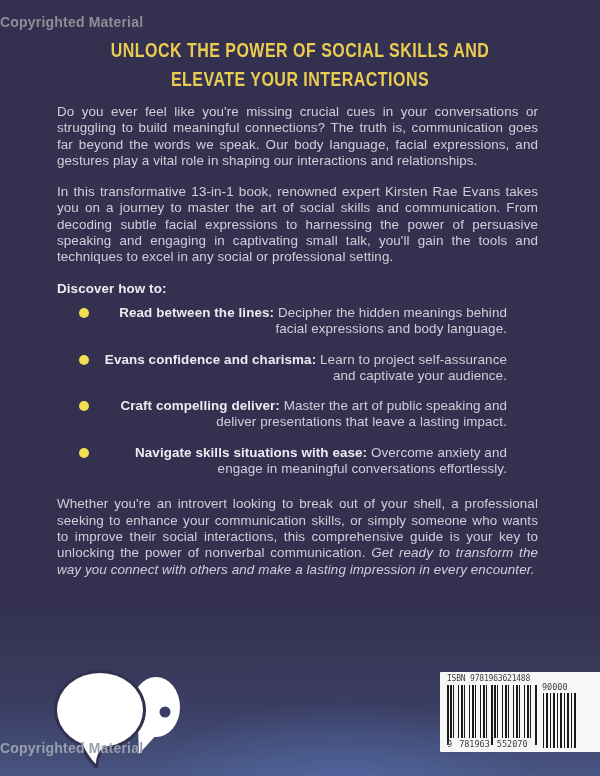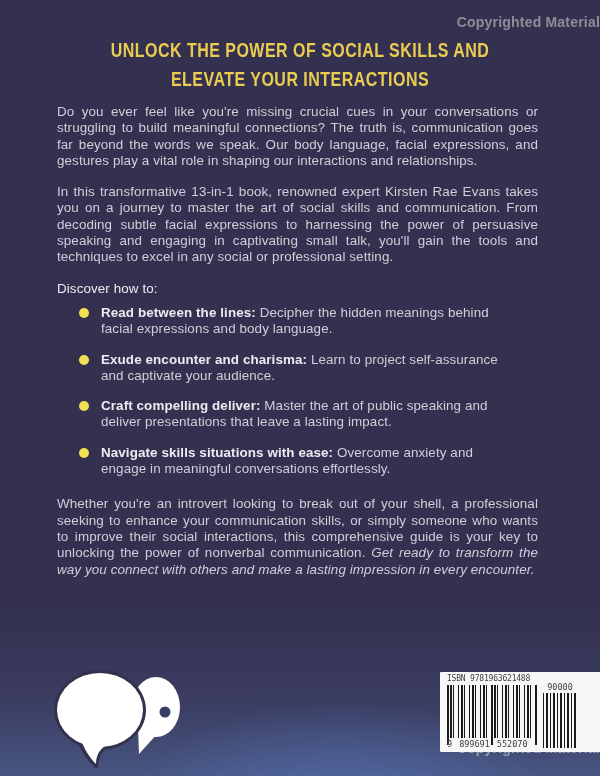--- a/index.html
+++ b/index.html
@@ -11,21 +11,21 @@
     height: 776px;
     overflow: hidden;
     background:
       radial-gradient(ellipse 310px 150px at 57% 104%, rgba(92,126,200,0.50) 0%, rgba(92,126,200,0) 70%),
       linear-gradient(180deg, #343150 0%, #343150 78%, #3a3c60 90%, #475581 100%);
   }
 
   .watermark {
     position: absolute;
     left: 0; width: 100%;
-    text-align: right;
+    text-align: left;
     font-size: 14px;
     font-weight: 700;
     letter-spacing: 0.2px;
   }
   .watermark.top { top: 14px; color: #8d8d98; }
   .watermark.bottom { top: 740px; color: #99a0ad; }
 
   .title {
     position: absolute;
     top: 36px; left: 0; width: 100%;
@@ -45,38 +45,38 @@
     left: 57px; top: 104px;
     width: 484px;
     color: #cfced9;
     font-size: 13.4px;
     line-height: 16.3px;
     letter-spacing: 0.1px;
   }
   .para { margin: 0 3px 15px 0; text-align: justify; }
   .discover {
     margin: 0 0 8px 0;
-    font-weight: 400;
+    font-weight: 700;
     color: #eceaf2;
   }
   .bullets { list-style: none; margin: 0 0 19px 0; padding: 0; }
   .bullet-item {
     display: flex;
     align-items: flex-start;
     margin: 0 0 14px 0;
     padding-left: 22px;
   }
   .dot {
     flex: 0 0 auto;
     width: 10px; height: 10px;
     margin: 3px 12px 0 0;
     border-radius: 50%;
     background: #f2df52;
   }
-  .bullet-text { width: 406px; text-align: left; }
+  .bullet-text { width: 406px; text-align: right; }
   .lead { font-weight: 700; color: #eceaf2; }
   .closing { margin-bottom: 0; }
   .closing i { font-style: italic; }
 
   .logo {
     position: absolute;
     left: 50px; top: 666px;
     width: 140px; height: 102px;
   }
 
@@ -116,21 +116,21 @@
     width: 90px;
     display: flex;
     gap: 7px;
     font-size: 8.5px;
     white-space: nowrap;
   }
   .price-code {
     position: absolute;
     top: 10px; left: 102px;
     width: 36px;
-    text-align: center;
+    text-align: left;
     font-size: 8.5px;
   }
   .bars-supp {
     position: absolute;
     left: 103px; top: 21px;
     width: 34px; height: 55px;
     background: repeating-linear-gradient(90deg,
       #1a1a1a 0 1.4px, #f7f7f7 1.4px 3px,
       #1a1a1a 3px 5.2px, #f7f7f7 5.2px 7px);
   }
@@ -152,21 +152,21 @@
     <p class="para">In this transformative 13-in-1 book, renowned expert Kirsten Rae Evans takes you on a journey to master the art of social skills and communication. From decoding subtle facial expressions to harnessing the power of persuasive speaking and engaging in captivating small talk, you'll gain the tools and techniques to excel in any social or professional setting.</p>
     <p class="discover">Discover how to:</p>
 
     <ul class="bullets">
       <li class="bullet-item">
         <span class="dot"></span>
         <span class="bullet-text"><b class="lead">Read between the lines:</b> <span>Decipher the hidden meanings behind facial expressions and body language.</span></span>
       </li>
       <li class="bullet-item">
         <span class="dot"></span>
-        <span class="bullet-text"><b class="lead">Exude encounter and charisma:</b> <span>Learn to project self-assurance and captivate your audience.</span></span>
+        <span class="bullet-text"><b class="lead">Evans confidence and charisma:</b> <span>Learn to project self-assurance and captivate your audience.</span></span>
       </li>
       <li class="bullet-item">
         <span class="dot"></span>
         <span class="bullet-text"><b class="lead">Craft compelling deliver:</b> <span>Master the art of public speaking and deliver presentations that leave a lasting impact.</span></span>
       </li>
       <li class="bullet-item">
         <span class="dot"></span>
         <span class="bullet-text"><b class="lead">Navigate skills situations with ease:</b> <span>Overcome anxiety and engage in meaningful conversations effortlessly.</span></span>
       </li>
     </ul>
@@ -193,20 +193,20 @@
   <div class="watermark bottom">Copyrighted Material</div>
 
   <div class="barcode-box">
     <div class="isbn-label">ISBN 9781963621488</div>
     <div class="bars-main"></div>
     <div class="guard g1"></div>
     <div class="guard g2"></div>
     <div class="guard g3"></div>
     <div class="digits">
       <span>9</span>
-      <span>899691</span>
+      <span>781963</span>
       <span>552070</span>
     </div>
     <div class="price-code">90000</div>
     <div class="bars-supp"></div>
   </div>
 
 </div>
 
 </body></html>

